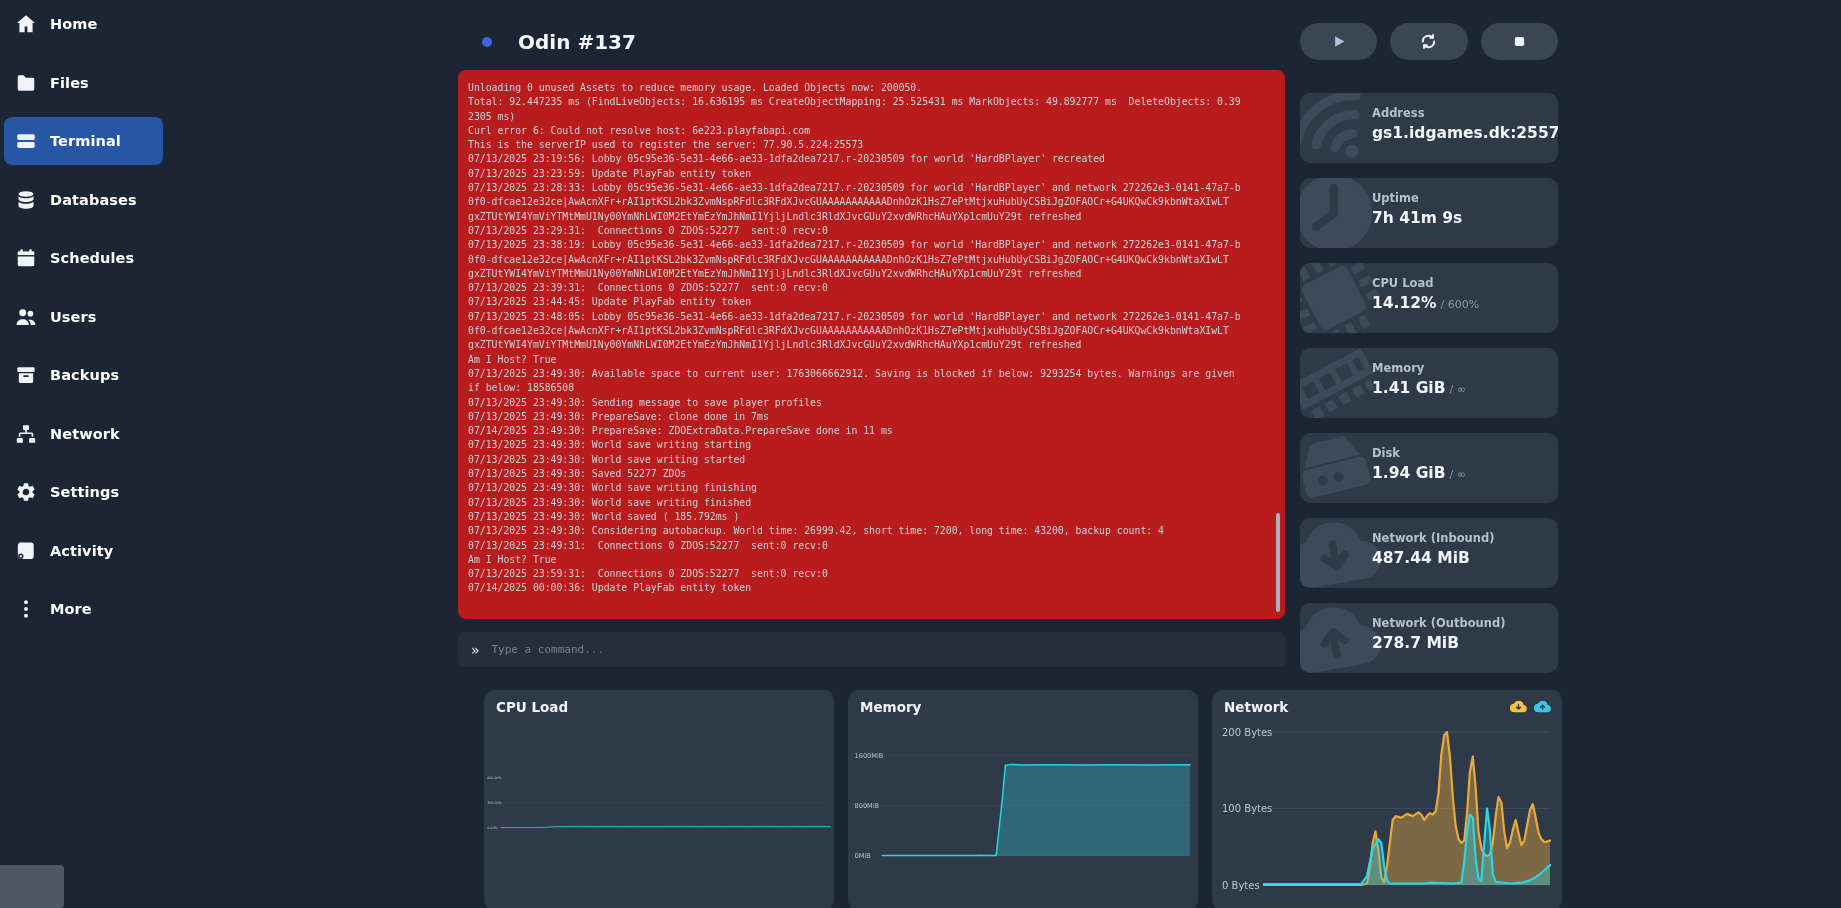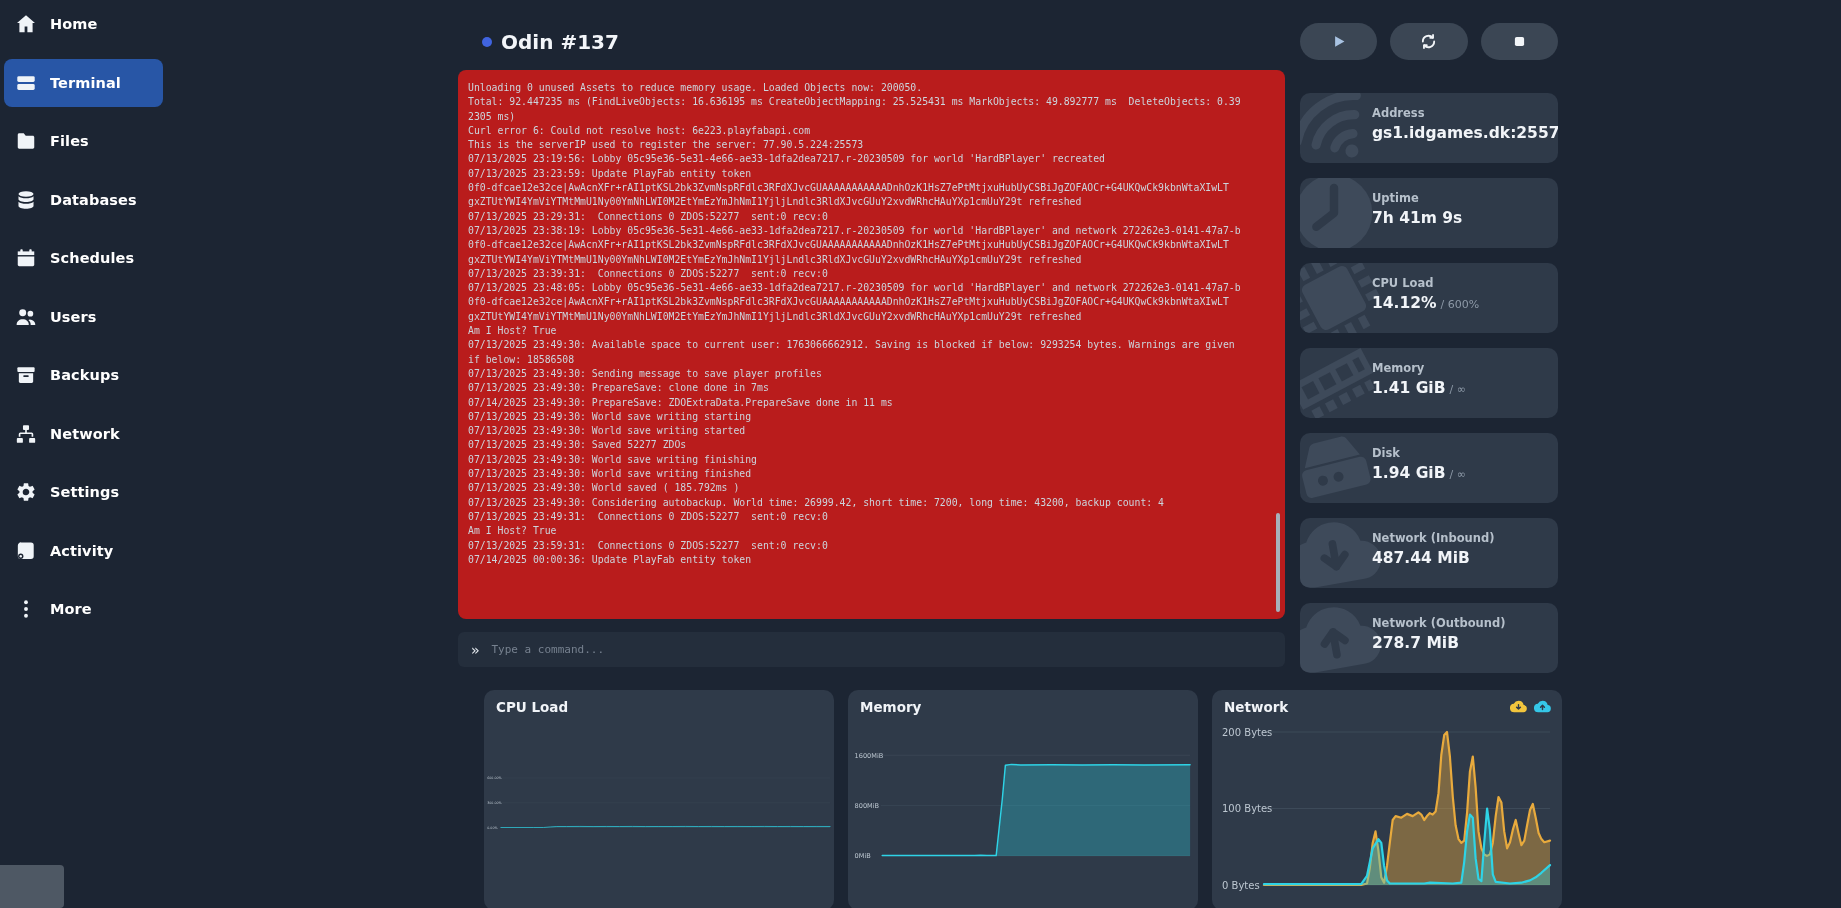--- a/index.html
+++ b/index.html
@@ -13,21 +13,21 @@
   .side-item{display:flex;align-items:center;height:48px;margin:0 2px 10.5px 4px;
     padding-left:11px;border-radius:8px;cursor:pointer;box-sizing:border-box;}
   .side-item.active{background:#2856a6;}
   .side-icon{width:22px;height:22px;color:#f0f4f8;flex:none;}
   .side-icon svg,.stat-icon svg,.b-icon svg,.legend-ico svg,.cmd-prompt svg{width:100%;height:100%;display:block;}
   .side-label{margin-left:13px;color:#ffffff;font-weight:bold;font-size:14.5px;letter-spacing:.1px;}
   .corner-box{position:absolute;left:0;top:865px;width:64px;height:43px;background:#4e5864;border-radius:0 4px 4px 0;}
   
   .main-title{position:absolute;left:482px;top:30px;display:flex;align-items:center;}
   .status-dot{width:10px;height:10px;border-radius:50%;}
-  .title-text{margin-left:9px;font-size:20px;font-weight:bold;color:#f2f5f9;}
+  .title-text{margin-left:26px;font-size:20px;font-weight:bold;color:#f2f5f9;}
   
   .console{position:absolute;left:458px;top:70px;width:827px;height:549px;background:#b91c1c;
     border-radius:8px;padding:11px 10px;box-sizing:border-box;overflow:hidden;
     font-family:"DejaVu Sans Mono","Liberation Mono",monospace;font-size:9.8px;line-height:14.3px;color:#ccd5dd;}
   .console-line{white-space:pre;}
   .console-scrollbar{position:absolute;right:5px;top:443px;width:4px;height:99px;border-radius:2px;background:#a7b0ba;}
   
   .cmd-bar{position:absolute;left:458px;top:632px;width:827px;height:35px;background:#242e3c;
     border-radius:6px;display:flex;align-items:center;box-sizing:border-box;padding:0 13px;}
   .cmd-prompt{color:#e8edf2;font-size:14px;margin-right:10px;font-family:"DejaVu Sans Mono","Liberation Mono",monospace;}
@@ -60,36 +60,36 @@
 
 <nav class="sidebar">
     <div class="side-item">
     <span class="side-icon">
         <svg viewBox="0 0 24 24" fill="currentColor">
           <path d="M12 2.5 2.2 11h2.6v10h5.7v-6.4h3V21h5.7V11h2.6z"></path>
         </svg>
       </span>
     <span class="side-label">Home</span>
   </div>
+    <div class="side-item">
+    <span class="side-icon">
+        <svg viewBox="0 0 24 24" fill="currentColor">
+          <path d="M3 5.2C3 4.3 3.7 3.6 4.6 3.6h4.9l2.2 2.6h7.7c.9 0 1.6.7 1.6 1.6v11c0 .9-.7 1.6-1.6 1.6H4.6c-.9 0-1.6-.7-1.6-1.6z"></path>
+        </svg>
+      </span>
+    <span class="side-label">Files</span>
+  </div>
     <div class="side-item active">
     <span class="side-icon">
         <svg viewBox="0 0 24 24" fill="currentColor">
           <rect x="2.5" y="4.5" width="19" height="6.4" rx="1.6"></rect>
           <rect x="2.5" y="13.1" width="19" height="6.4" rx="1.6"></rect>
         </svg>
       </span>
     <span class="side-label">Terminal</span>
-  </div>
-    <div class="side-item">
-    <span class="side-icon">
-        <svg viewBox="0 0 24 24" fill="currentColor">
-          <path d="M3 5.2C3 4.3 3.7 3.6 4.6 3.6h4.9l2.2 2.6h7.7c.9 0 1.6.7 1.6 1.6v11c0 .9-.7 1.6-1.6 1.6H4.6c-.9 0-1.6-.7-1.6-1.6z"></path>
-        </svg>
-      </span>
-    <span class="side-label">Files</span>
   </div>
     <div class="side-item">
     <span class="side-icon">
         <svg viewBox="0 0 24 24" fill="currentColor">
           <ellipse cx="12" cy="5.4" rx="8.2" ry="3"></ellipse>
           <path d="M3.8 7.8c1.7 1.5 4.7 2.3 8.2 2.3s6.5-.8 8.2-2.3v3.4c0 1.7-3.7 3-8.2 3s-8.2-1.3-8.2-3z"></path>
           <path d="M3.8 13.8c1.7 1.5 4.7 2.3 8.2 2.3s6.5-.8 8.2-2.3v4.8c0 1.7-3.7 3-8.2 3s-8.2-1.3-8.2-3z"></path>
         </svg>
       </span>
     <span class="side-label">Databases</span>
@@ -175,27 +175,29 @@
 
 <div class="console">
   <div id="console-lines">
       <div class="console-line">Unloading 0 unused Assets to reduce memory usage. Loaded Objects now: 200050.</div>
       <div class="console-line">Total: 92.447235 ms (FindLiveObjects: 16.636195 ms CreateObjectMapping: 25.525431 ms MarkObjects: 49.892777 ms  DeleteObjects: 0.39</div>
       <div class="console-line">2305 ms)</div>
       <div class="console-line">Curl error 6: Could not resolve host: 6e223.playfabapi.com</div>
       <div class="console-line">This is the serverIP used to register the server: 77.90.5.224:25573</div>
       <div class="console-line">07/13/2025 23:19:56: Lobby 05c95e36-5e31-4e66-ae33-1dfa2dea7217.r-20230509 for world 'HardBPlayer' recreated</div>
       <div class="console-line">07/13/2025 23:23:59: Update PlayFab entity token</div>
+      <div class="console-line">07/13/2025 23:28:33: Lobby 05c95e36-5e31-4e66-ae33-1dfa2dea7217.r-20230509 for world 'HardBPlayer' and network 272262e3-0141-47a7-b</div>
       <div class="console-line">0f0-dfcae12e32ce|AwAcnXFr+rAI1ptKSL2bk3ZvmNspRFdlc3RFdXJvcGUAAAAAAAAAAADnhOzK1HsZ7ePtMtjxuHubUyCSBiJgZOFAOCr+G4UKQwCk9kbnWtaXIwLT</div>
       <div class="console-line">gxZTUtYWI4YmViYTMtMmU1Ny00YmNhLWI0M2EtYmEzYmJhNmI1YjljLndlc3RldXJvcGUuY2xvdWRhcHAuYXp1cmUuY29t refreshed</div>
       <div class="console-line">07/13/2025 23:29:31:  Connections 0 ZDOS:52277  sent:0 recv:0</div>
       <div class="console-line">07/13/2025 23:38:19: Lobby 05c95e36-5e31-4e66-ae33-1dfa2dea7217.r-20230509 for world 'HardBPlayer' and network 272262e3-0141-47a7-b</div>
       <div class="console-line">0f0-dfcae12e32ce|AwAcnXFr+rAI1ptKSL2bk3ZvmNspRFdlc3RFdXJvcGUAAAAAAAAAAADnhOzK1HsZ7ePtMtjxuHubUyCSBiJgZOFAOCr+G4UKQwCk9kbnWtaXIwLT</div>
       <div class="console-line">gxZTUtYWI4YmViYTMtMmU1Ny00YmNhLWI0M2EtYmEzYmJhNmI1YjljLndlc3RldXJvcGUuY2xvdWRhcHAuYXp1cmUuY29t refreshed</div>
       <div class="console-line">07/13/2025 23:39:31:  Connections 0 ZDOS:52277  sent:0 recv:0</div>
+      <div class="console-line">07/13/2025 23:44:45: Update PlayFab entity token</div>
       <div class="console-line">07/13/2025 23:48:05: Lobby 05c95e36-5e31-4e66-ae33-1dfa2dea7217.r-20230509 for world 'HardBPlayer' and network 272262e3-0141-47a7-b</div>
       <div class="console-line">0f0-dfcae12e32ce|AwAcnXFr+rAI1ptKSL2bk3ZvmNspRFdlc3RFdXJvcGUAAAAAAAAAAADnhOzK1HsZ7ePtMtjxuHubUyCSBiJgZOFAOCr+G4UKQwCk9kbnWtaXIwLT</div>
       <div class="console-line">gxZTUtYWI4YmViYTMtMmU1Ny00YmNhLWI0M2EtYmEzYmJhNmI1YjljLndlc3RldXJvcGUuY2xvdWRhcHAuYXp1cmUuY29t refreshed</div>
       <div class="console-line">Am I Host? True</div>
       <div class="console-line">07/13/2025 23:49:30: Available space to current user: 1763066662912. Saving is blocked if below: 9293254 bytes. Warnings are given</div>
       <div class="console-line">if below: 18586508</div>
       <div class="console-line">07/13/2025 23:49:30: Sending message to save player profiles</div>
       <div class="console-line">07/13/2025 23:49:30: PrepareSave: clone done in 7ms</div>
       <div class="console-line">07/14/2025 23:49:30: PrepareSave: ZDOExtraData.PrepareSave done in 11 ms</div>
       <div class="console-line">07/13/2025 23:49:30: World save writing starting</div>

